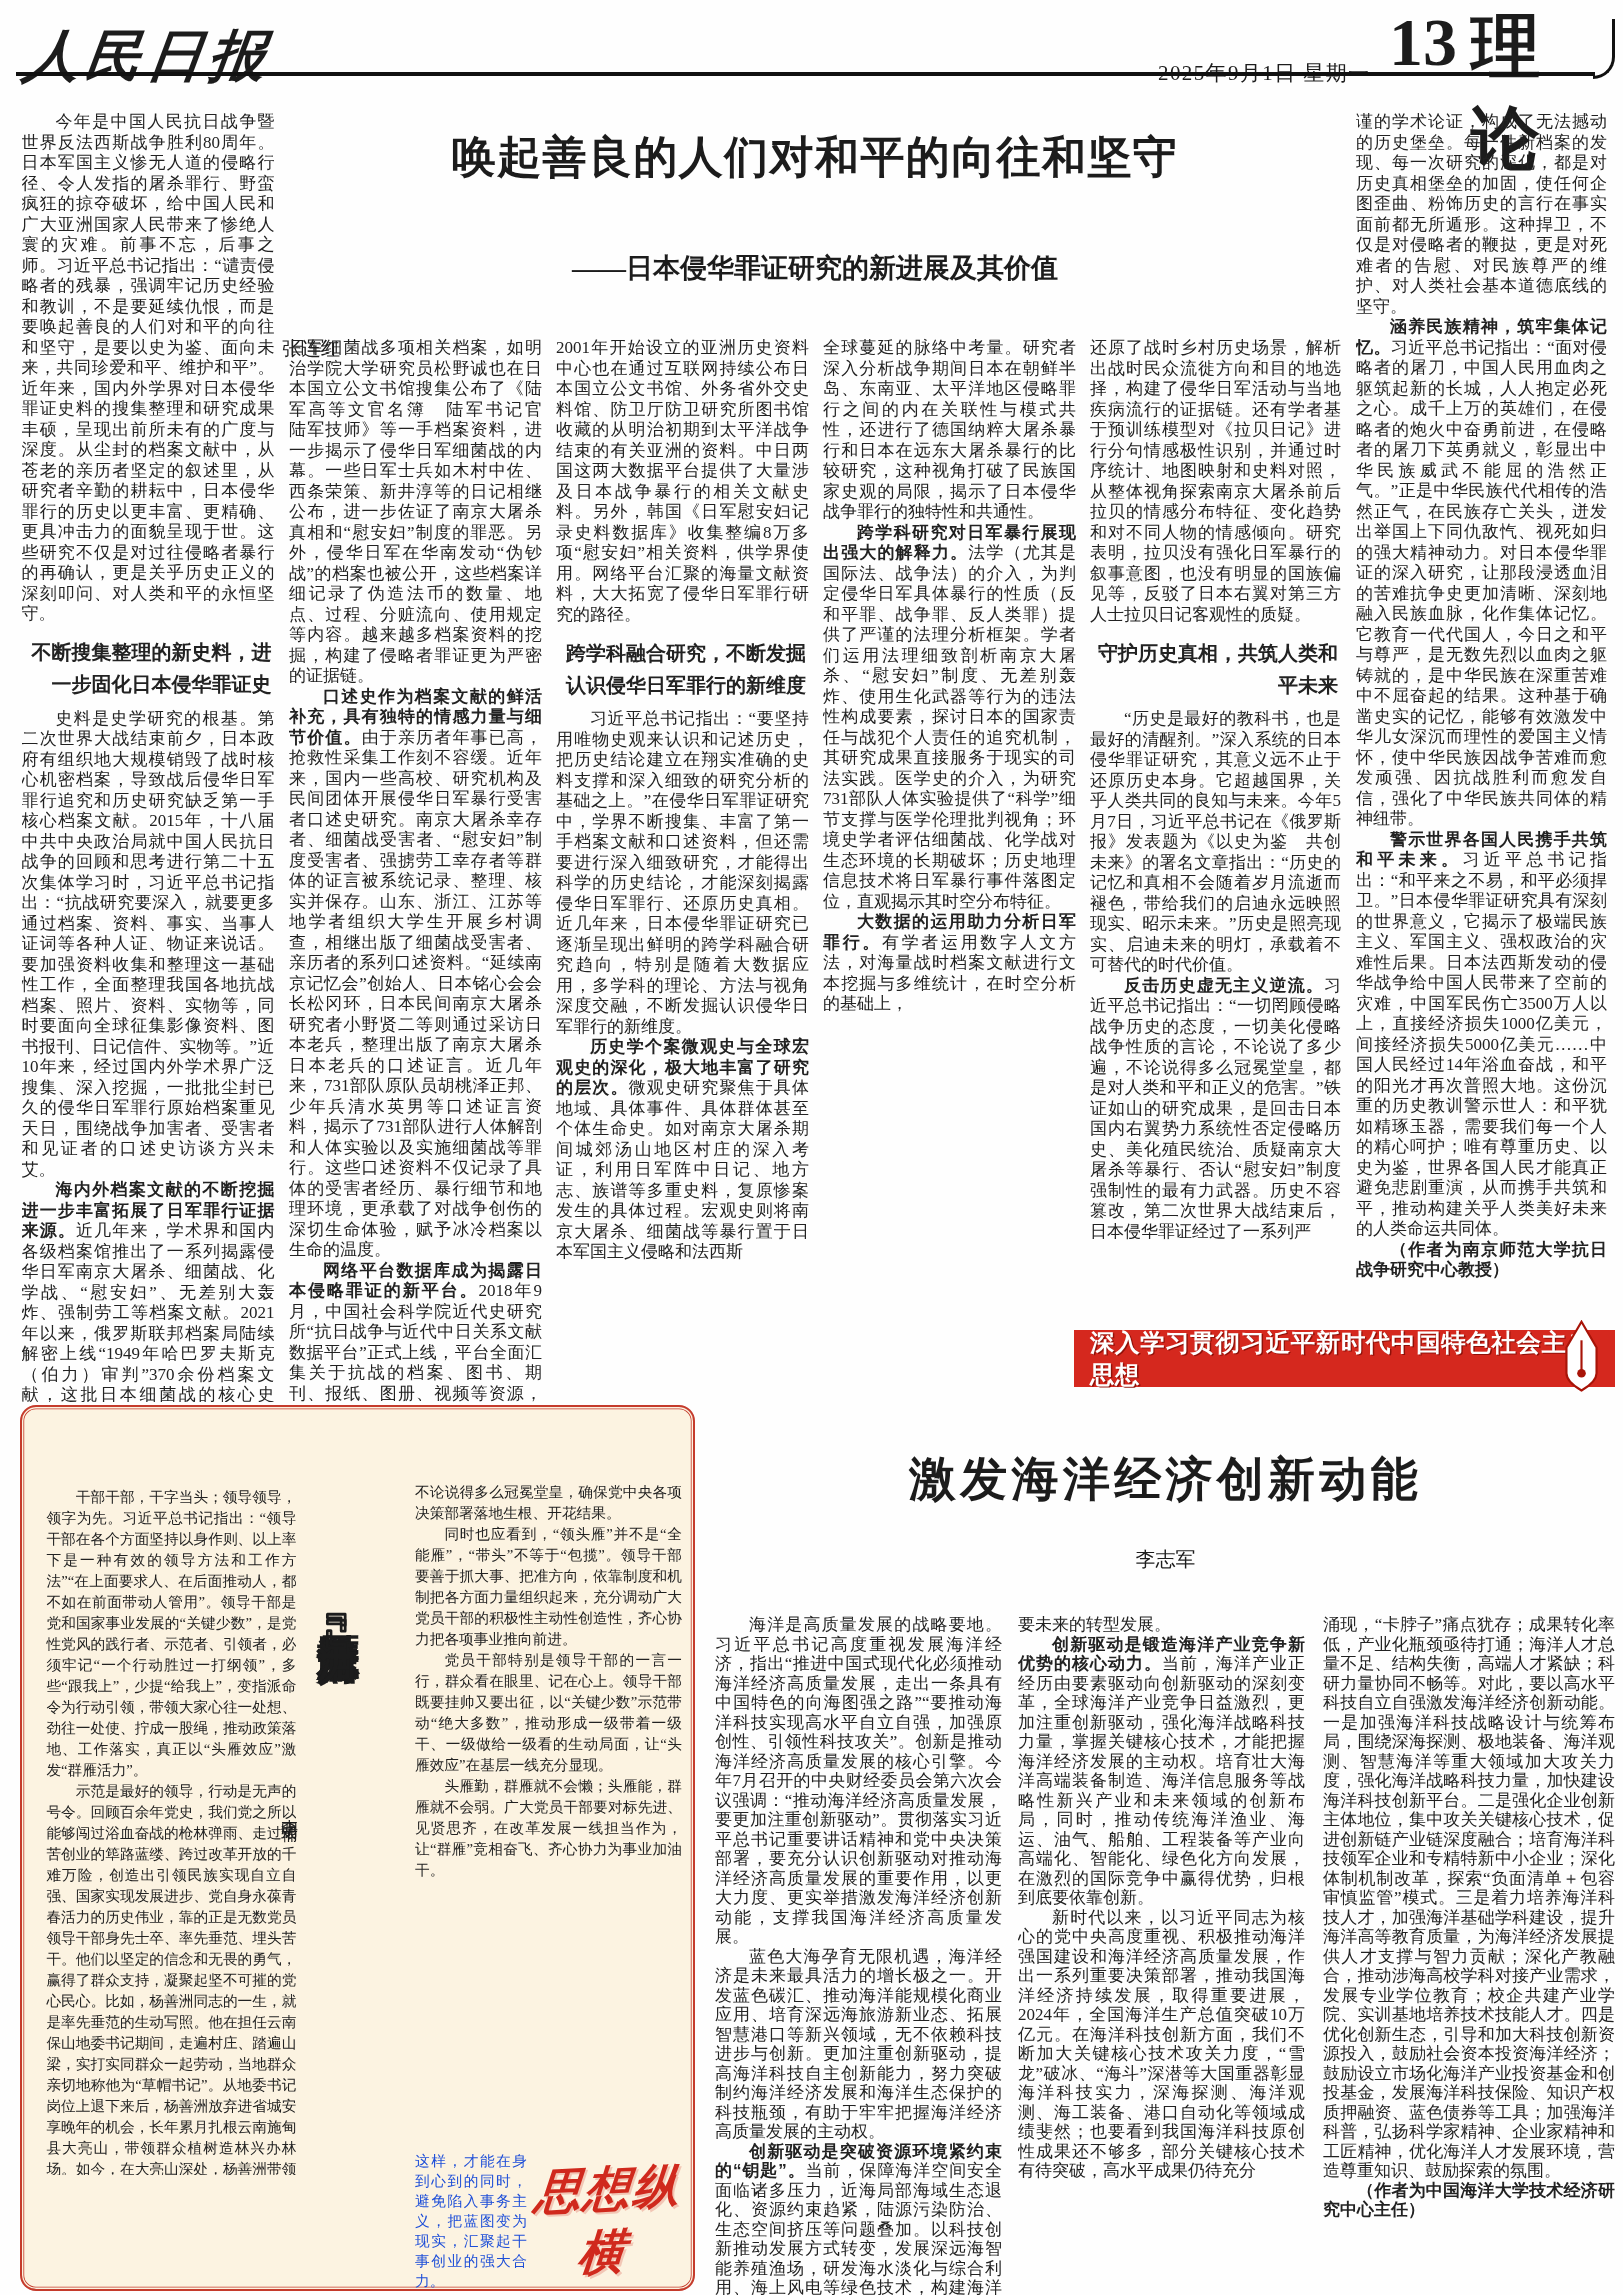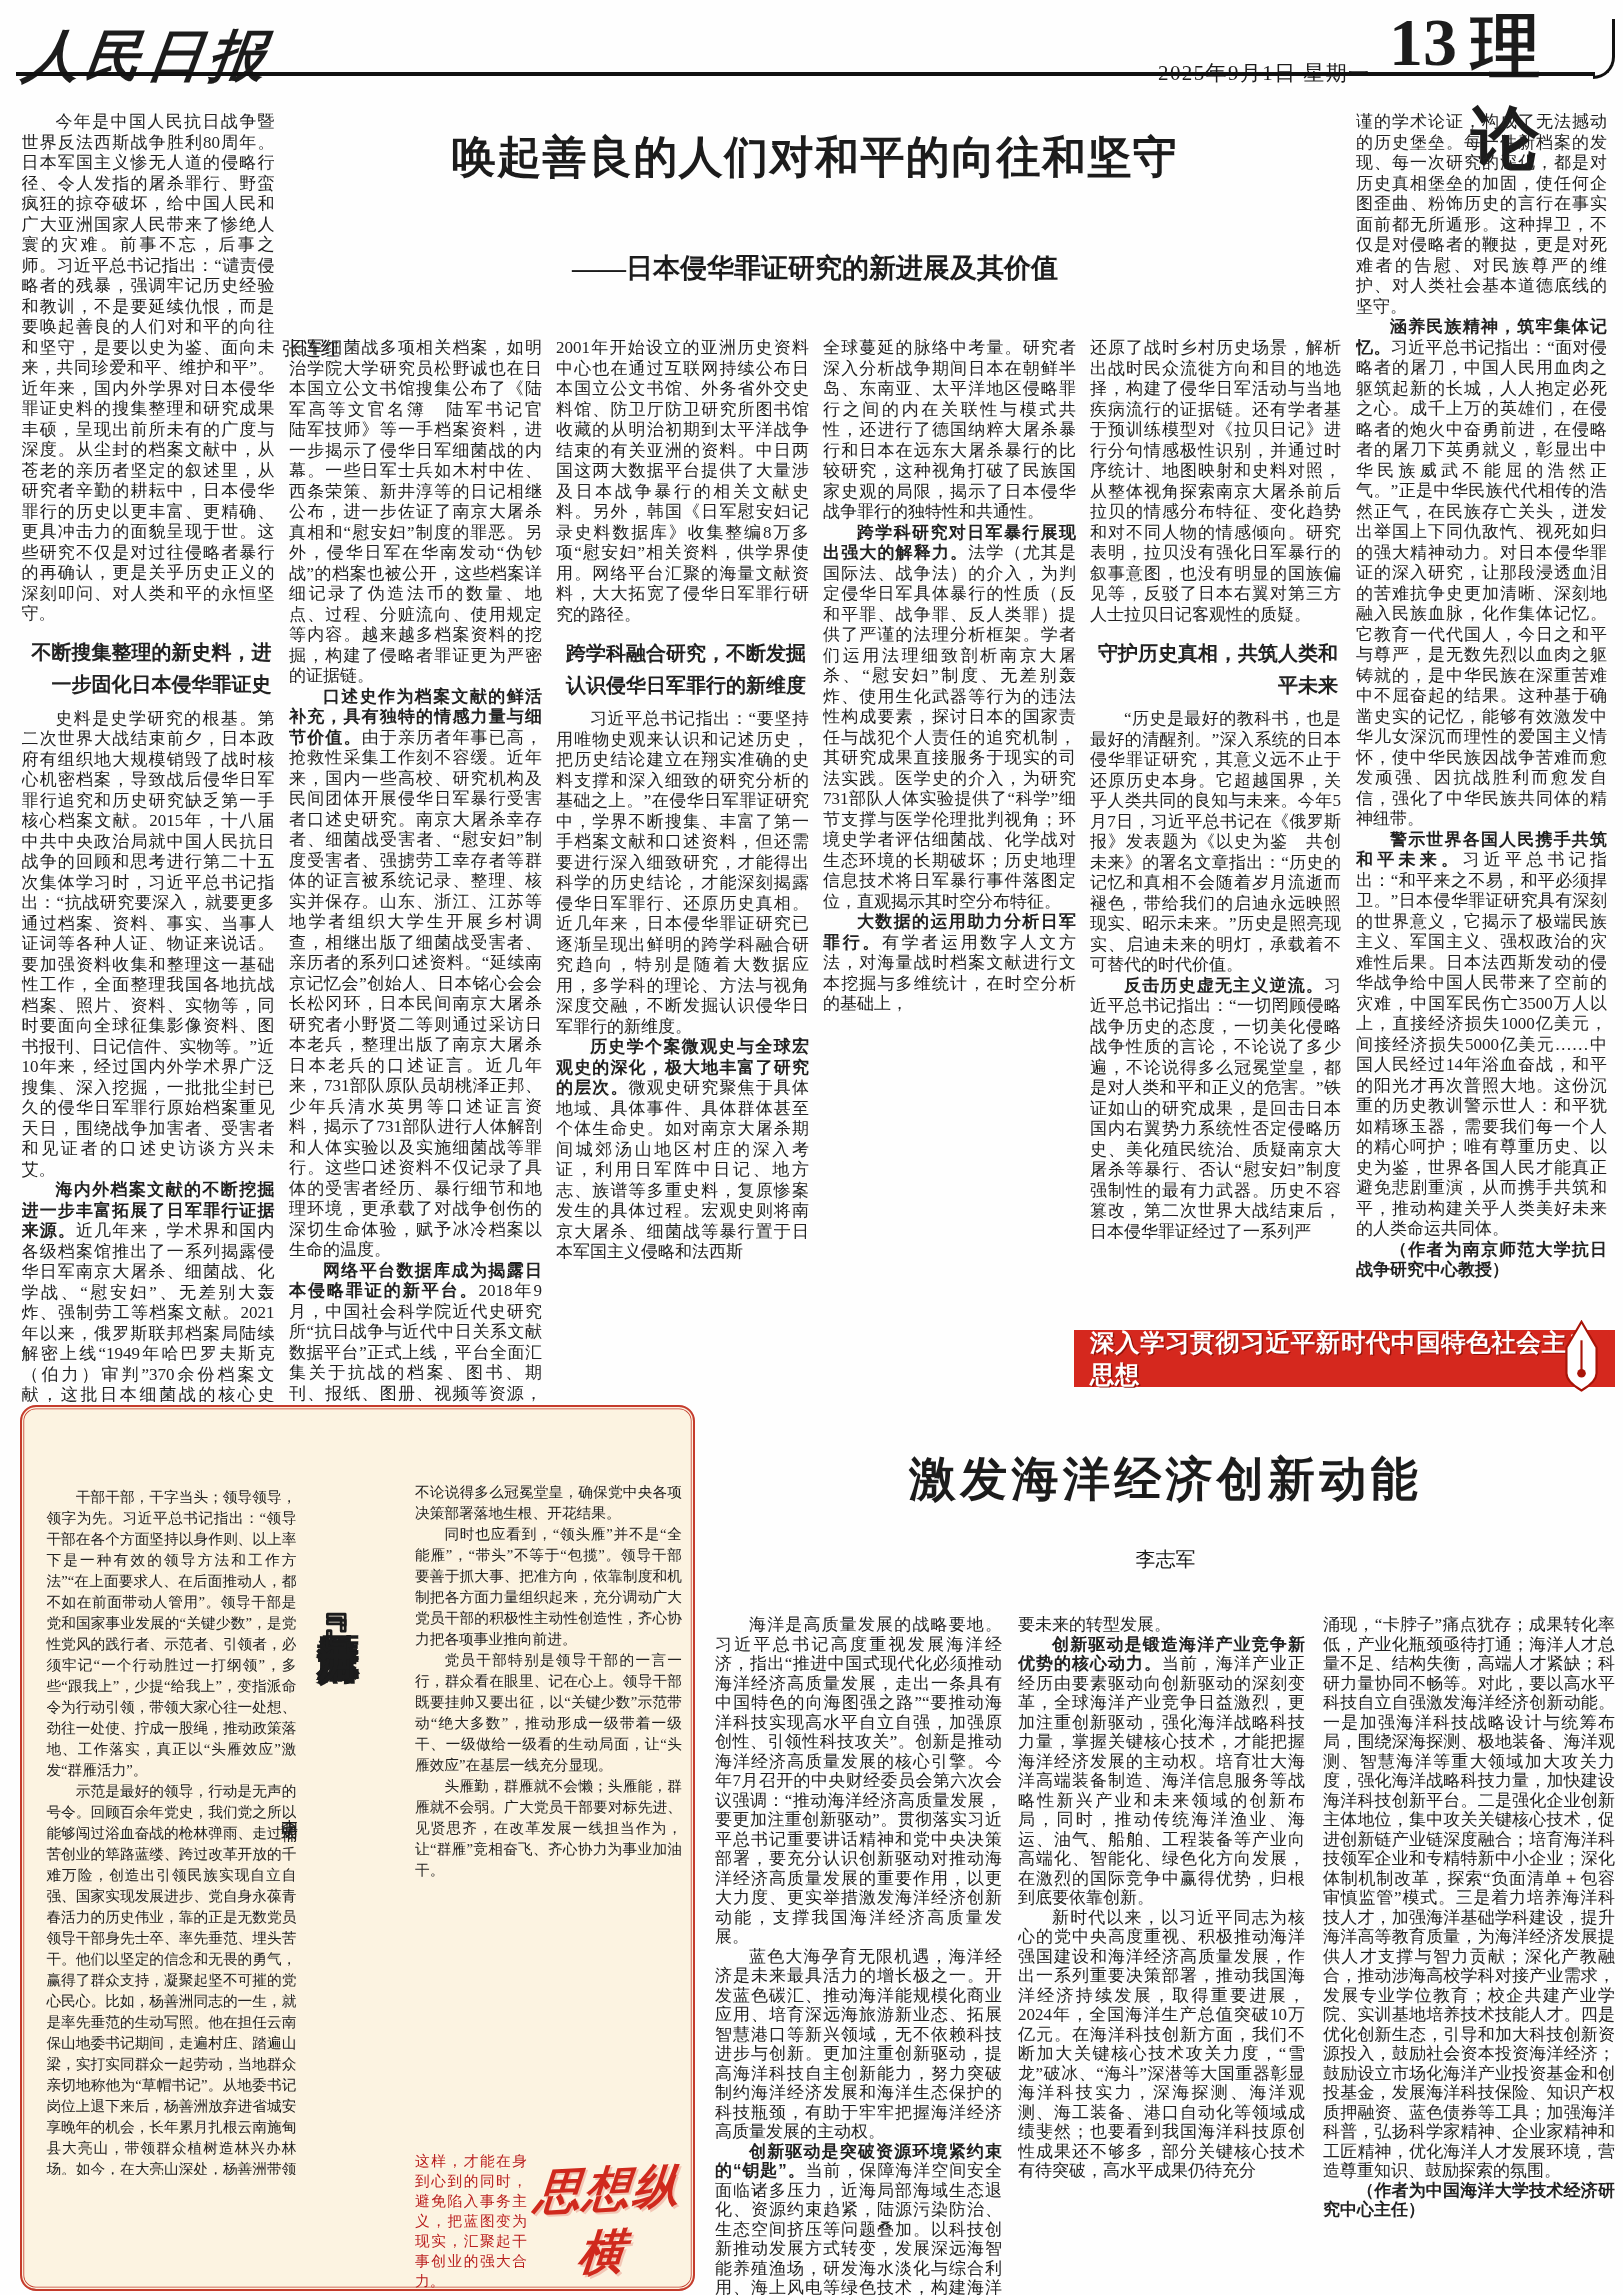--- a/index.html
+++ b/index.html
@@ -44,21 +44,21 @@
         border:2.9px solid #c53b2c;border-radius:16px;box-shadow:inset 0 0 0 1.4px #fcf3e1,inset 0 0 0 2.2px #c53b2c;}
   .tcol{position:absolute;font-size:14.7px;line-height:21px;text-align:justify;overflow:hidden;color:#222;}
   .tcol p{margin:0;text-indent:2em;}
   .tcol p.ni{text-indent:0;}
   #tleft{left:24.4px;top:80px;width:250px;height:688px;}
   #tright{left:393px;top:75px;width:267px;height:679px;}
   .vtitle{position:absolute;left:280px;top:192px;height:646px;width:72px;
         writing-mode:vertical-rl;font-size:43px;font-weight:900;letter-spacing:0.7px;line-height:72px;}
   .vbyline{position:absolute;left:256px;top:399px;writing-mode:vertical-rl;font-size:17px;letter-spacing:2.9px;}
   .t-bottom{position:absolute;left:393px;top:756px;width:269px;height:115px;display:flex;align-items:center;}
-  .t-close{width:112px;font-size:14.7px;line-height:20px;text-align:justify;color:#b91c1c;}
+  .t-close{width:112px;font-size:14.7px;line-height:20px;text-align:justify;color:#1d4ed8;}
   .sx-logo{flex:1;text-align:center;color:#d0291d;font-size:47px;font-weight:900;font-style:italic;
         letter-spacing:2.2px;transform:rotate(-3deg) skewX(-8deg);text-shadow:2.2px 2.2px 0 rgba(208,41,29,.22);}
   
   .o-title{position:absolute;left:715px;top:1448px;width:901px;text-align:center;
         font-family:"Liberation Sans","DejaVu Sans",sans-serif;
         font-size:47px;font-weight:900;letter-spacing:4.3px;}
   .o-byline{position:absolute;left:715px;top:1546px;width:901px;text-align:center;font-size:20px;}
   .ocol{position:absolute;top:1615px;height:681px;font-size:17px;line-height:19.5px;
         text-align:justify;overflow:hidden;color:#222;}
   .ocol p{margin:0;text-indent:2em;}

